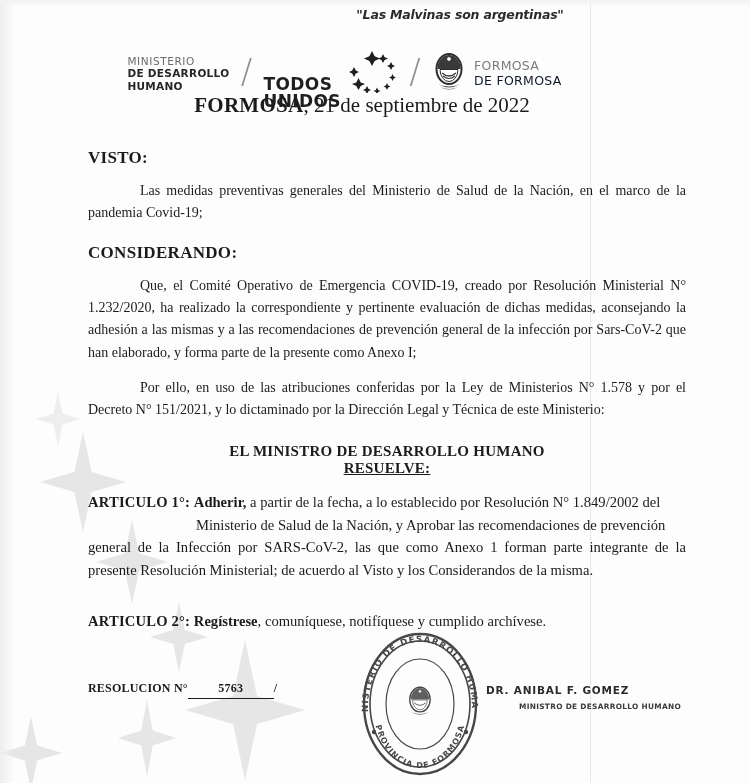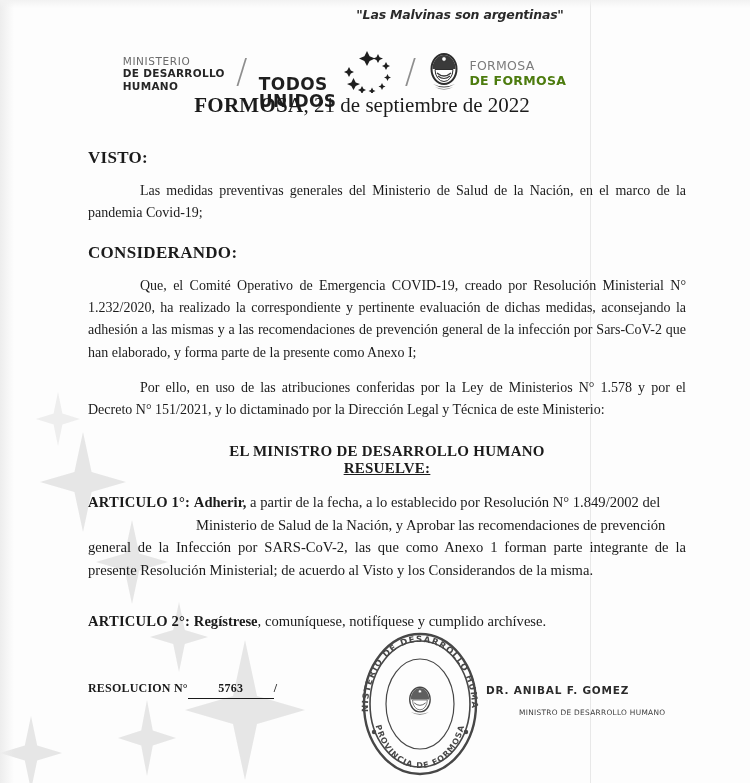--- a/index.html
+++ b/index.html
@@ -123,21 +123,21 @@
     align-items: center;
     gap: 8px;
   }
   .gobierno {
     font-family: "DejaVu Sans", sans-serif;
     font-size: 12.5px;
     line-height: 1.2;
     letter-spacing: .3px;
   }
   .gobierno .g1 { color: #7b7b7b; font-weight: 400; }
-  .gobierno .g2 { color: #4d7c0f; font-weight: 700; }
+  .gobierno .g2 { color: #0f172a; font-weight: 400; }
 
   
   .dateline {
     position: absolute;
     top: 93px;
     left: 0;
     width: 694px;
     text-align: center;
     padding-left: 30px;
     box-sizing: border-box;
@@ -226,24 +226,24 @@
     color: #2b2b2b;
   }
   .sig-name {
     font-size: 10.5px;
     font-weight: 700;
     letter-spacing: .8px;
     white-space: nowrap;
   }
   .sig-title {
     font-size: 7.4px;
-    font-weight: 400;
+    font-weight: 700;
     letter-spacing: .3px;
     white-space: nowrap;
-    margin-top: 12px;
+    margin-top: 6px;
     color: #3b3b3b;
     padding-left: 33px;
   }
 
   
   .stamp {
     position: absolute;
     left: 352px;
     top: -48px;
     width: 136px;

